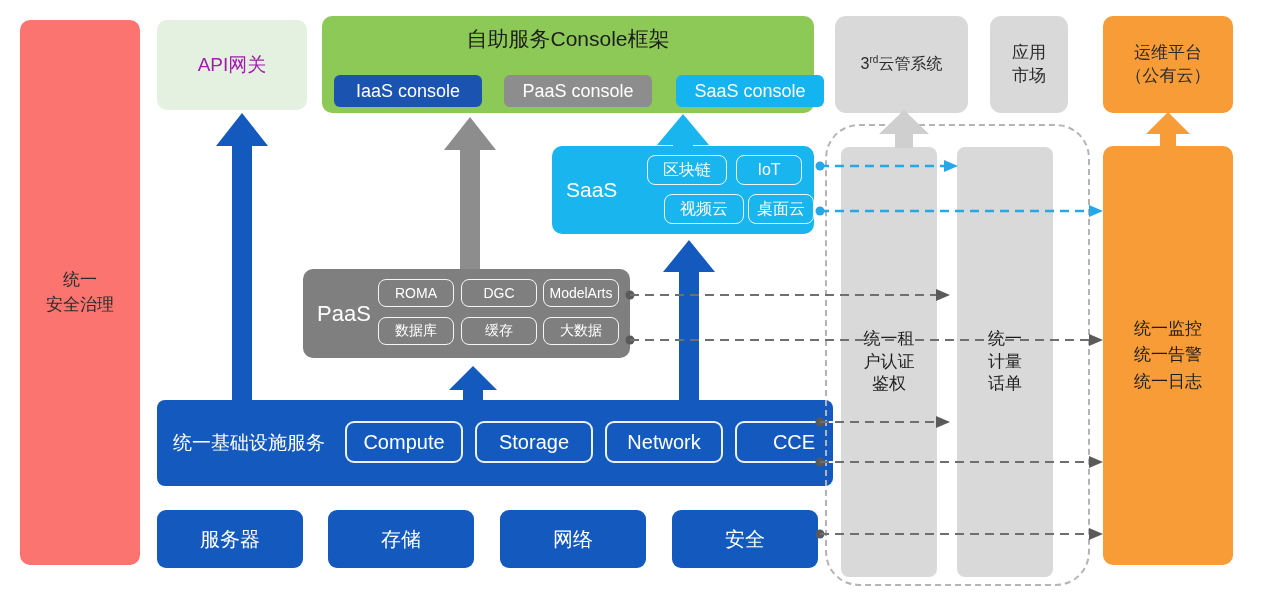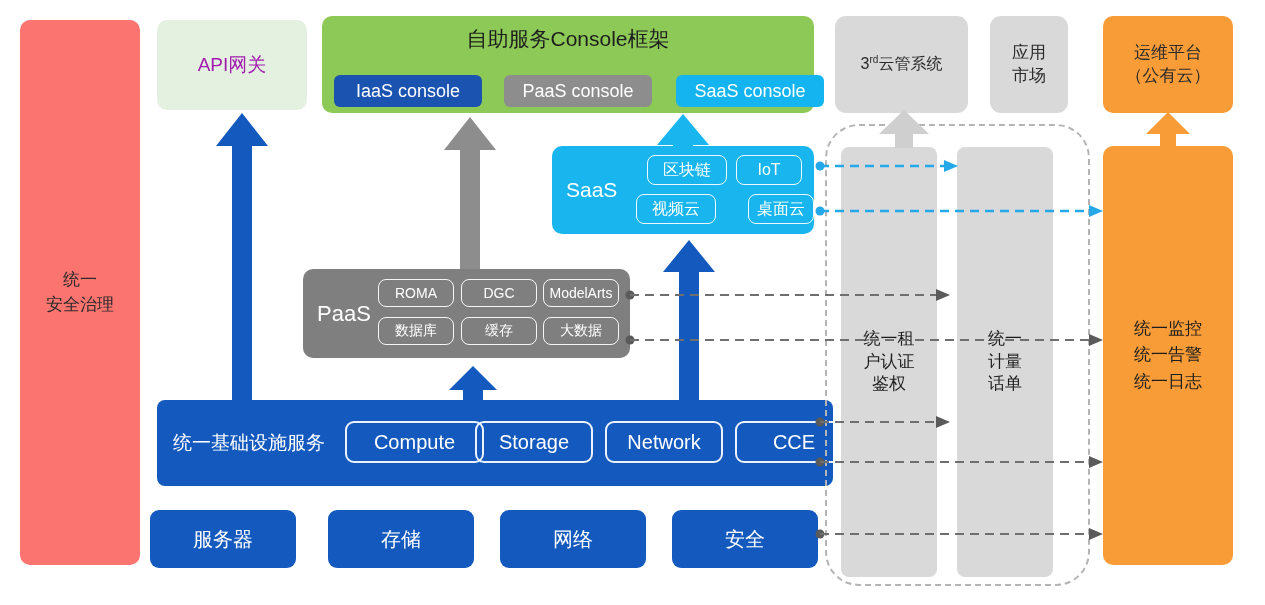--- a/index.html
+++ b/index.html
@@ -82,21 +82,21 @@
     color:#ffffff;font-size:21px;
   }
   .sub-chip{
     position:absolute;display:flex;align-items:center;justify-content:center;
     border:1.6px solid rgba(255,255,255,.92);border-radius:8px;
     color:#ffffff;font-size:16px;box-sizing:border-box;
   }
   #saas .sub-chip{height:30px;}
   #saas-c0{left:95px;top:9px;width:80px;}
   #saas-c1{left:184px;top:9px;width:66px;}
-  #saas-c2{left:84px;top:48px;width:80px;}
+  #saas-c2{left:112px;top:48px;width:80px;}
   #saas-c3{left:184px;top:48px;width:66px;margin-left:12px;}
 
   
   #paas{
     left:303px;top:269px;width:327px;height:89px;
     background:#7f7f7f;border-radius:10px;display:block;
   }
   #paas .layer-label{
     position:absolute;left:14px;top:50%;transform:translateY(-50%);
     color:#ffffff;font-size:22px;
@@ -112,31 +112,31 @@
   
   #infra{
     left:157px;top:400px;width:676px;height:86px;
     background:#1459bd;border-radius:8px;display:block;padding-left:24px;
   }
   #infra .layer-label{
     position:absolute;left:16px;top:50%;transform:translateY(-50%);
     color:#ffffff;font-size:19px;white-space:nowrap;
   }
   #infra .sub-chip{top:21px;height:42px;font-size:20px;border-width:2px;border-radius:9px;}
-  #infra-c0{left:188px;width:139px;}
+  #infra-c0{left:188px;width:118px;}
   #infra-c1{left:318px;width:118px;}
   #infra-c2{left:448px;width:118px;}
   #infra-c3{left:578px;width:118px;}
 
   
   .bottom-box{
     top:510px;height:58px;background:#1459bd;border-radius:9px;
     color:#ffffff;font-size:20px;
   }
-  #bot-0{left:150px;width:146px;}
+  #bot-0{left:157px;width:146px;}
   #bot-1{left:328px;width:146px;}
   #bot-2{left:500px;width:146px;}
   #bot-3{left:672px;width:146px;}
 
   
   #shared-services-container{
     position:absolute;left:825px;top:124px;width:265px;height:462px;
     border:2.5px dashed #b4b4b4;border-radius:34px;box-sizing:border-box;
   }
   .shared-bar{

